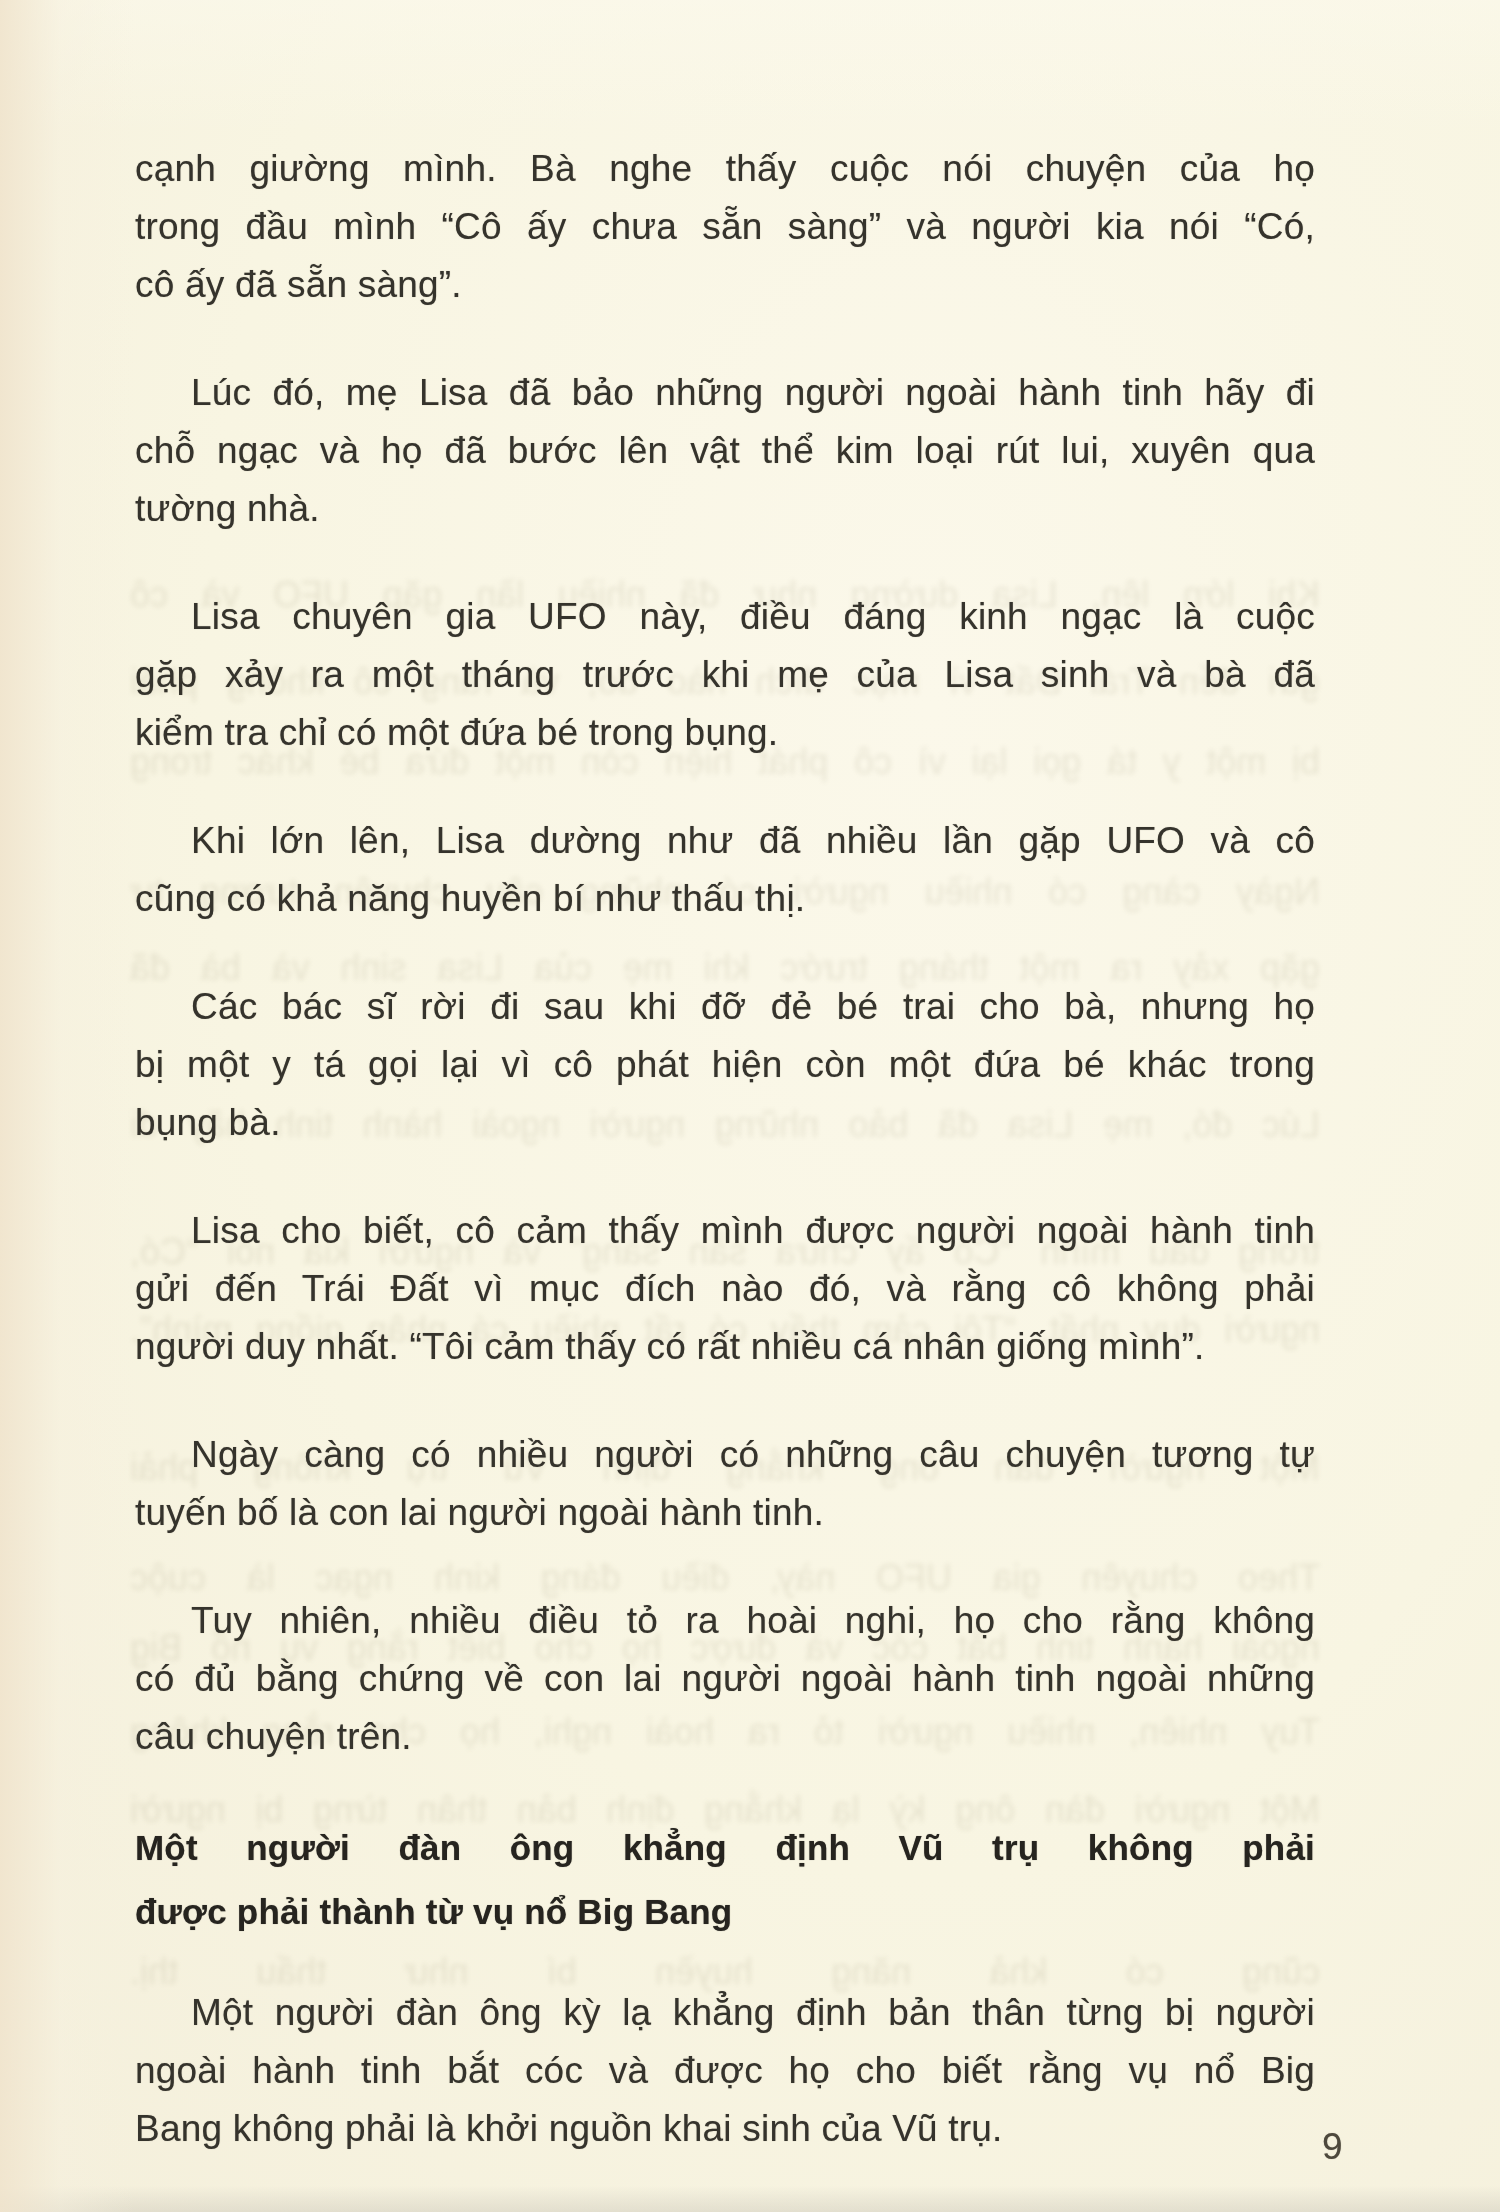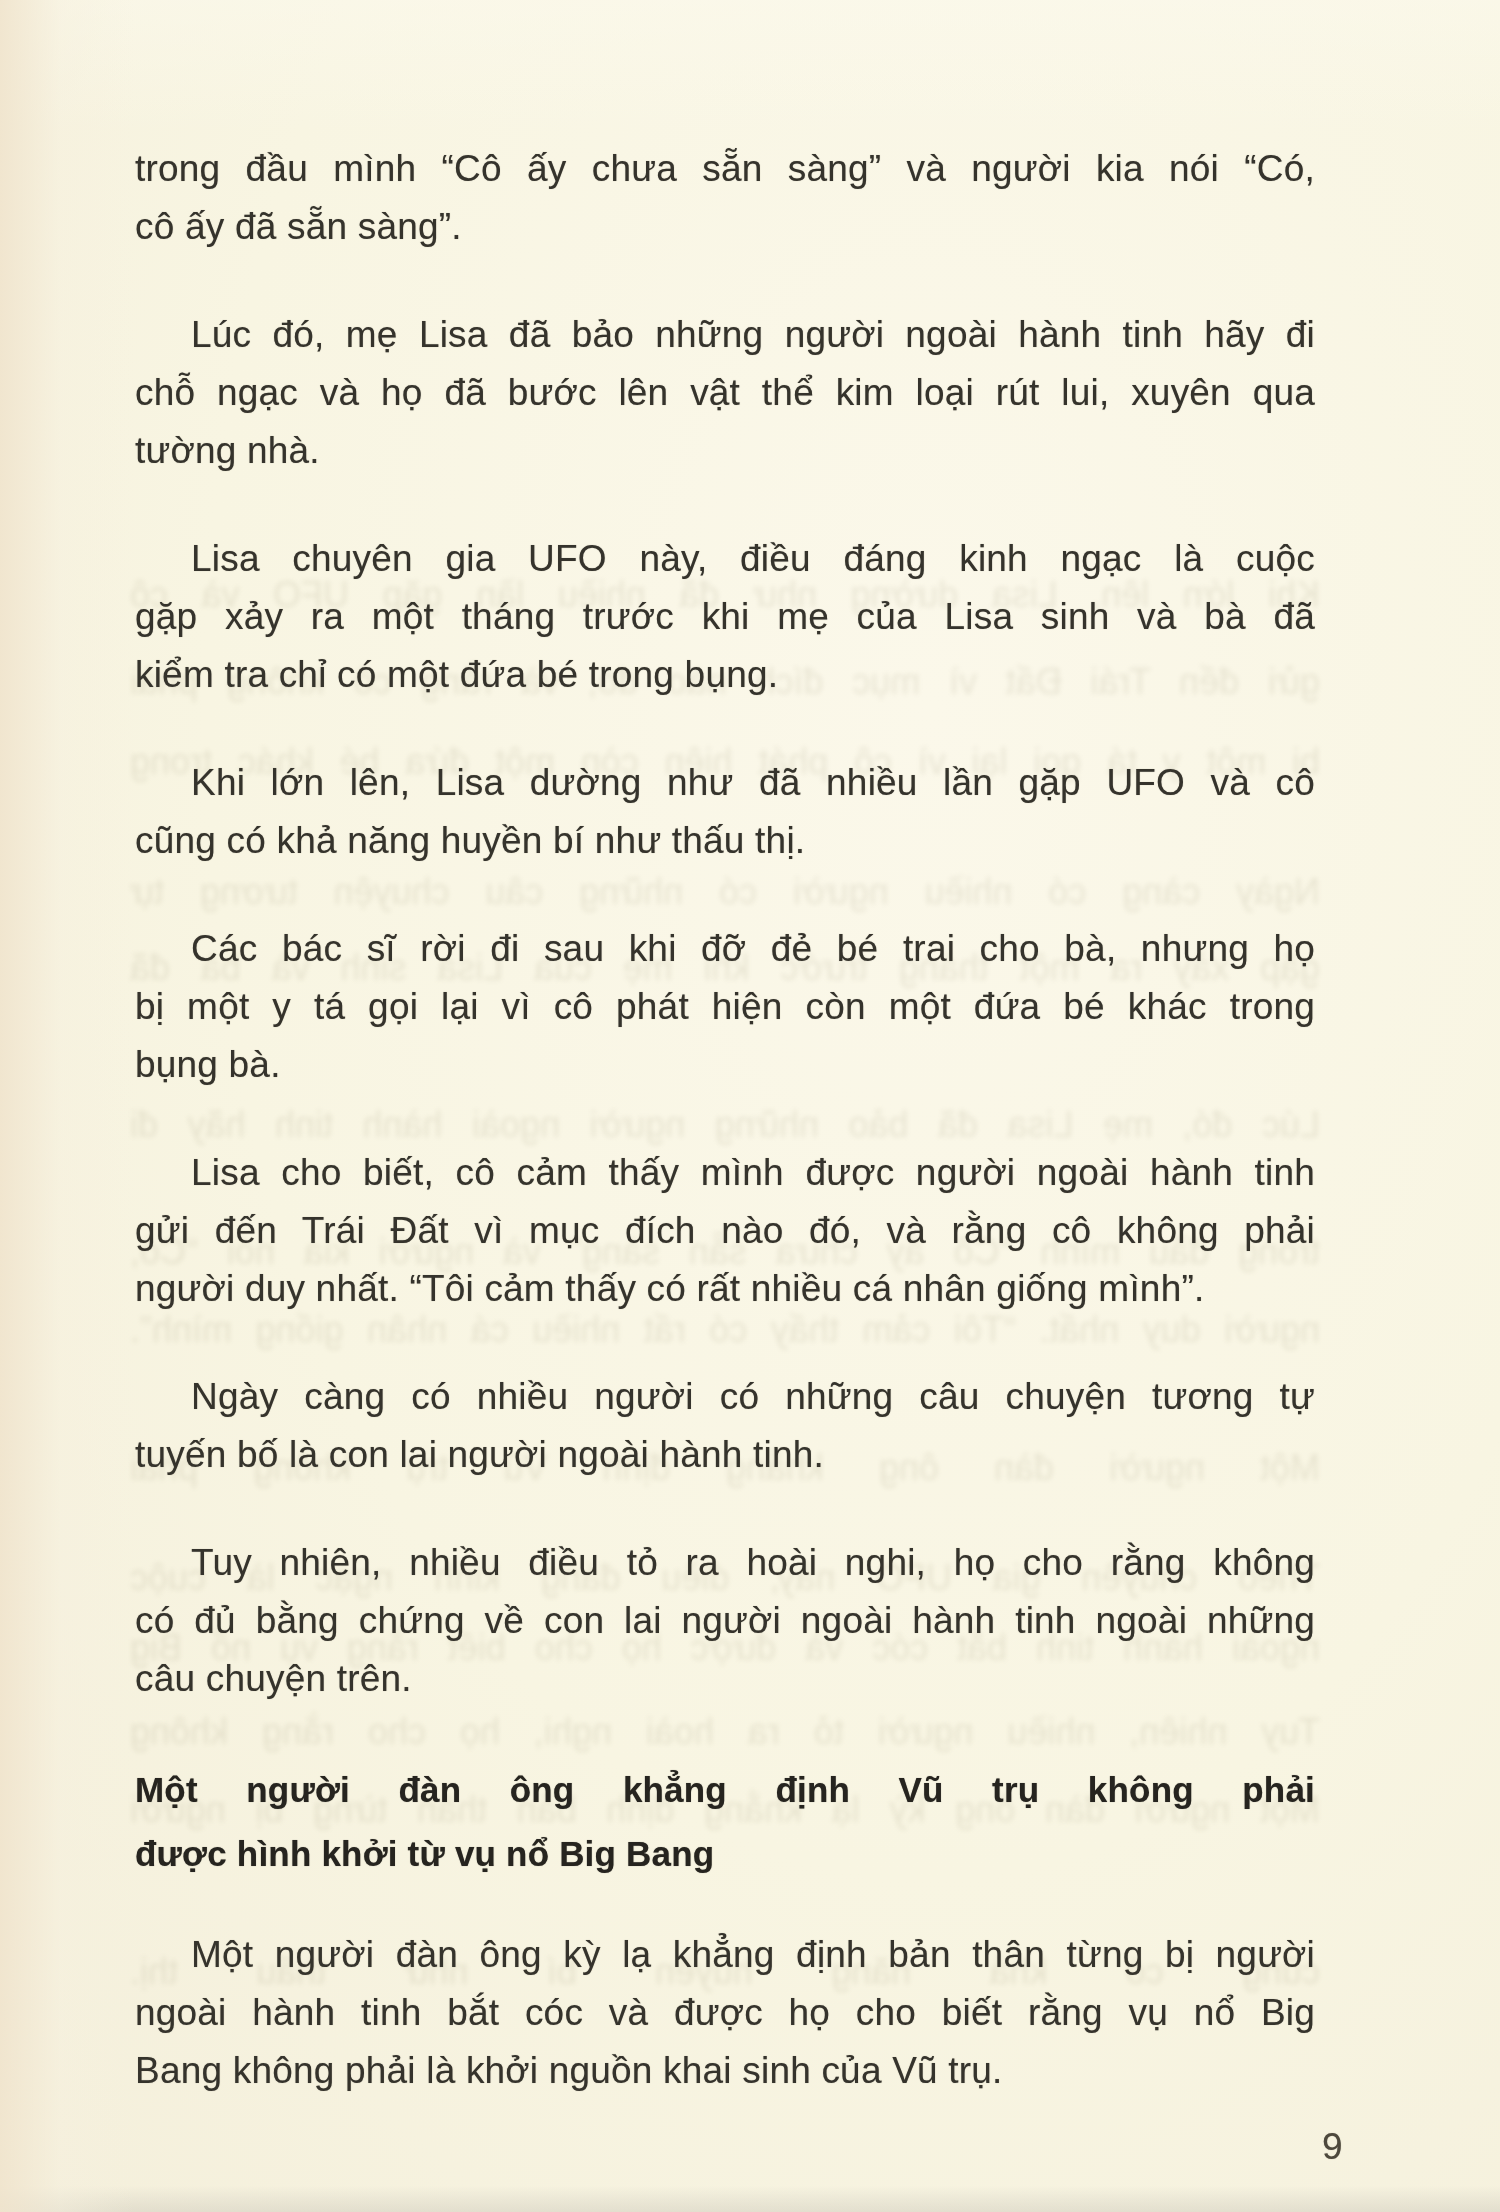--- a/index.html
+++ b/index.html
@@ -109,20 +109,21 @@
   <div class="bleed" style="top:1448px">Một người đàn ông khẳng định Vũ trụ không phải</div>
   <div class="bleed" style="top:1558px">Theo chuyên gia UFO này, điều đáng kinh ngạc là cuộc</div>
   <div class="bleed" style="top:1628px">ngoài hành tinh bắt cóc và được họ cho biết rằng vụ nổ Big</div>
   <div class="bleed" style="top:1712px">Tuy nhiên, nhiều người tỏ ra hoài nghi, họ cho rằng không</div>
   <div class="bleed" style="top:1790px">Một người đàn ông kỳ lạ khẳng định bản thân từng bị người</div>
   <div class="bleed" style="top:1952px">cũng có khả năng huyền bí như thấu thị.</div>
 
   <main class="text-block">
 
     <p class="para no-indent">
+      <span class="line">cạnh giường mình. Bà nghe thấy cuộc nói chuyện của họ</span>
       <span class="line">trong đầu mình “Cô ấy chưa sẵn sàng” và người kia nói “Có,</span>
       <span class="line last">cô ấy đã sẵn sàng”.</span>
     </p>
 
     <p class="para indent">
       <span class="line">Lúc đó, mẹ Lisa đã bảo những người ngoài hành tinh hãy đi</span>
       <span class="line">chỗ ngạc và họ đã bước lên vật thể kim loại rút lui, xuyên qua</span>
       <span class="line last">tường nhà.</span>
     </p>
 
@@ -155,21 +156,21 @@
     </p>
 
     <p class="para indent">
       <span class="line">Tuy nhiên, nhiều điều tỏ ra hoài nghi, họ cho rằng không</span>
       <span class="line">có đủ bằng chứng về con lai người ngoài hành tinh ngoài những</span>
       <span class="line last">câu chuyện trên.</span>
     </p>
 
     <h2 class="heading">
       <span class="line">Một người đàn ông khẳng định Vũ trụ không phải</span>
-      <span class="line last">được hình khởi từ vụ nổ Big Bang</span>
+      <span class="line last">được phải thành từ vụ nổ Big Bang</span>
     </h2>
 
     <p class="para indent">
       <span class="line">Một người đàn ông kỳ lạ khẳng định bản thân từng bị người</span>
       <span class="line">ngoài hành tinh bắt cóc và được họ cho biết rằng vụ nổ Big</span>
       <span class="line last">Bang không phải là khởi nguồn khai sinh của Vũ trụ.</span>
     </p>
 
   </main>
 

